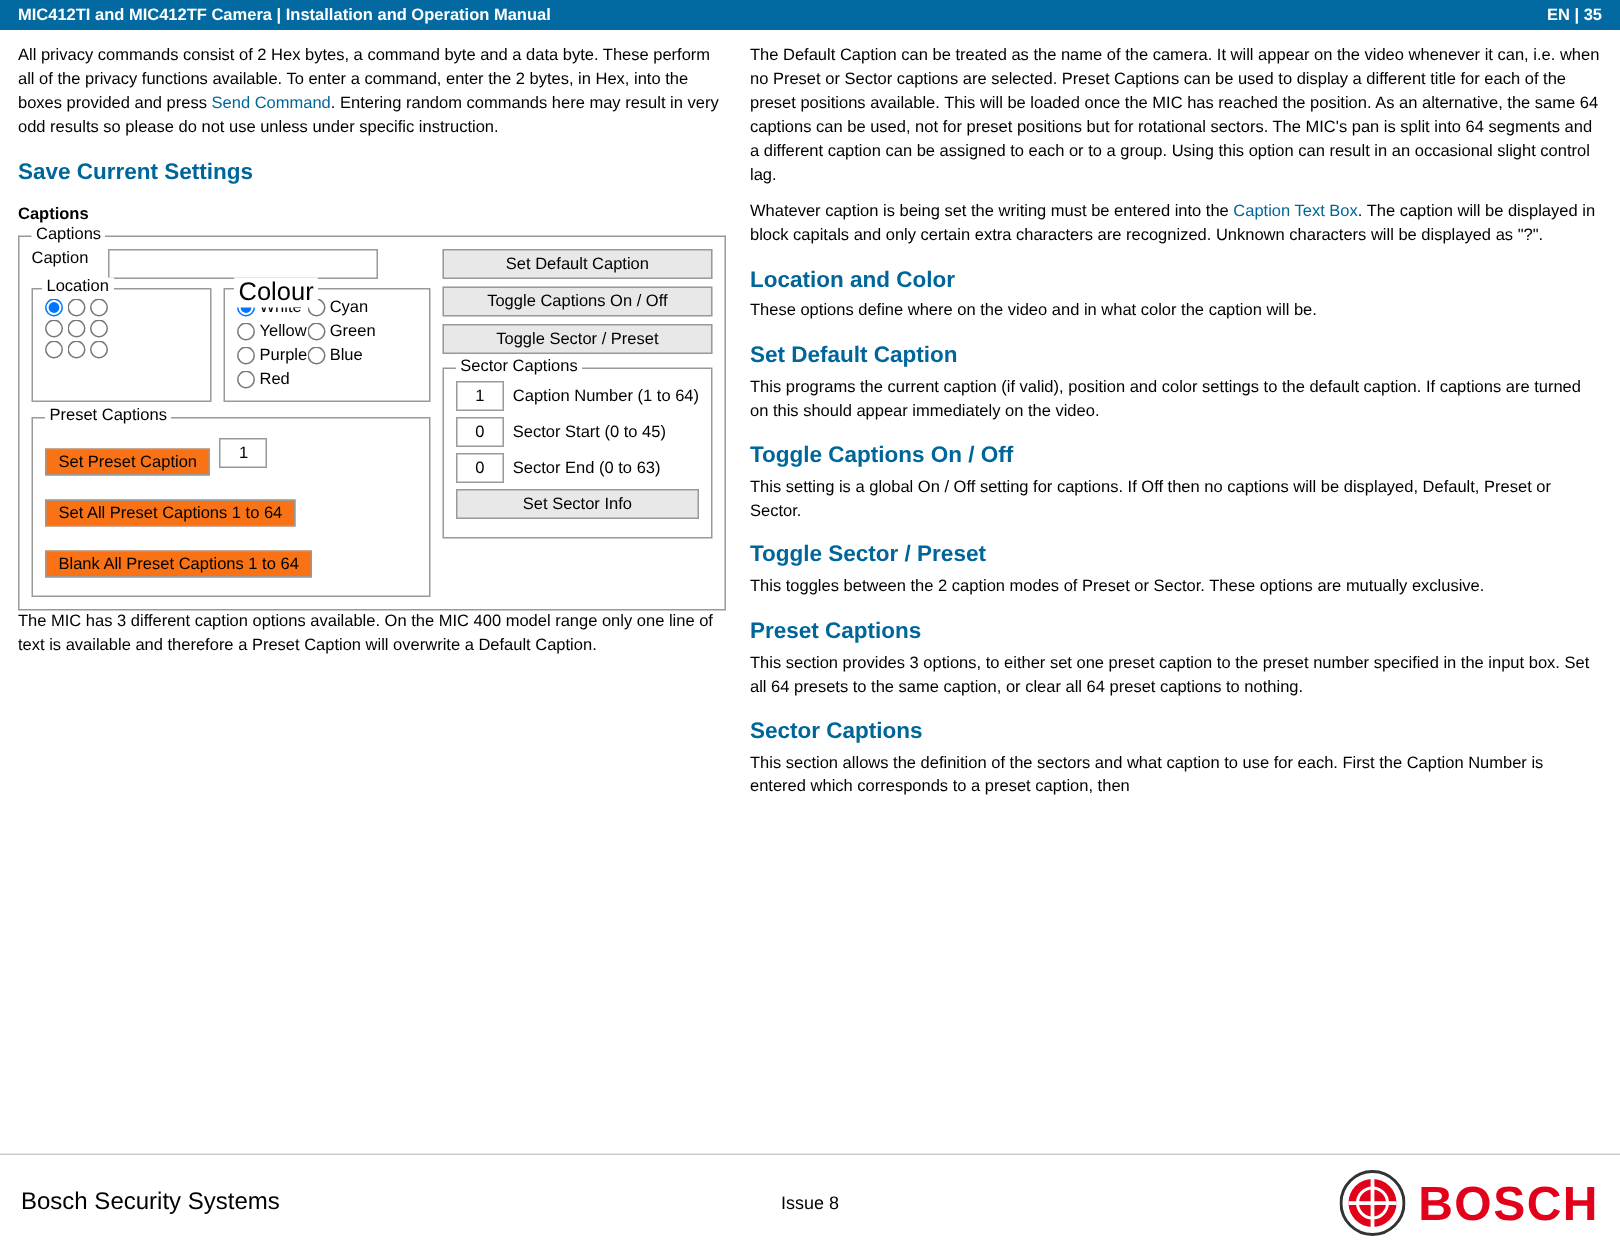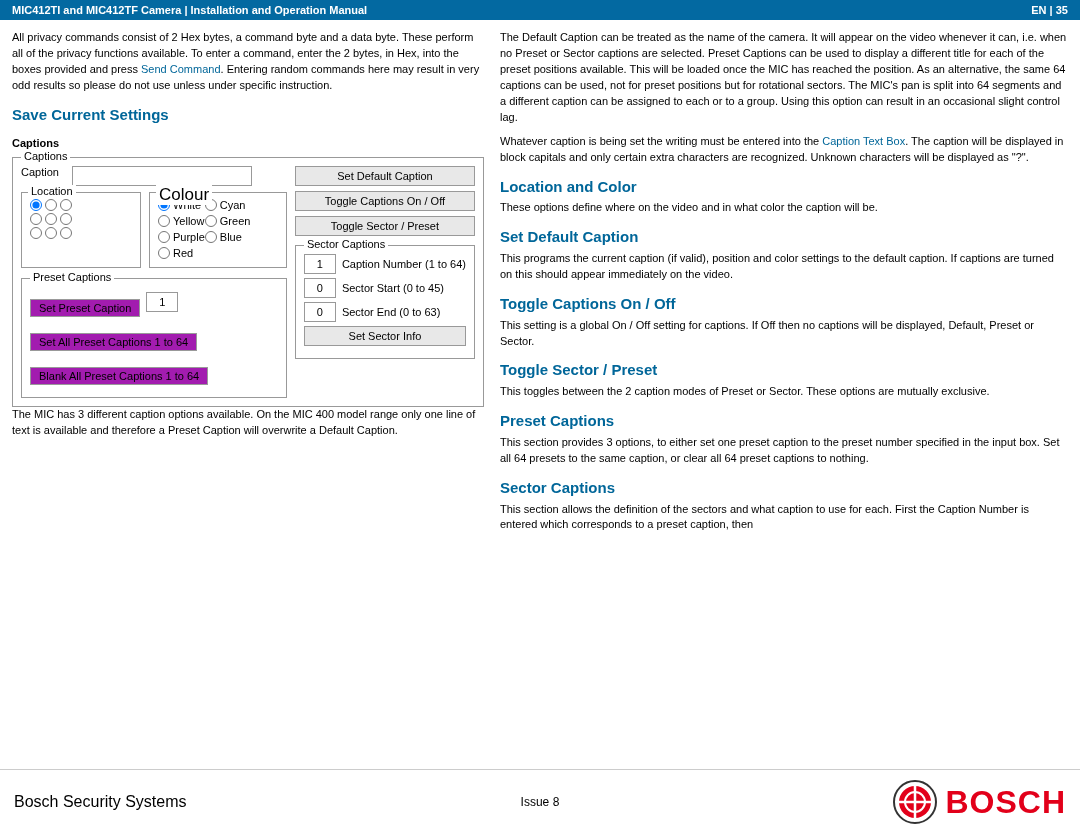--- a/index.html
+++ b/index.html
@@ -178,21 +178,21 @@
 
     .preset-btn-row {
       display: flex;
       align-items: center;
       gap: 6px;
       margin-bottom: 4px;
     }
 
     .btn {
       border: 1px solid #999;
-      background: #a21caf;
+      background: #f97316;
       padding: 2px 8px;
       font-size: 11px;
       cursor: pointer;
       white-space: nowrap;
       margin-top: 12px;
     }
 
     .small-input {
       border: 1px solid #999;
       width: 32px;

